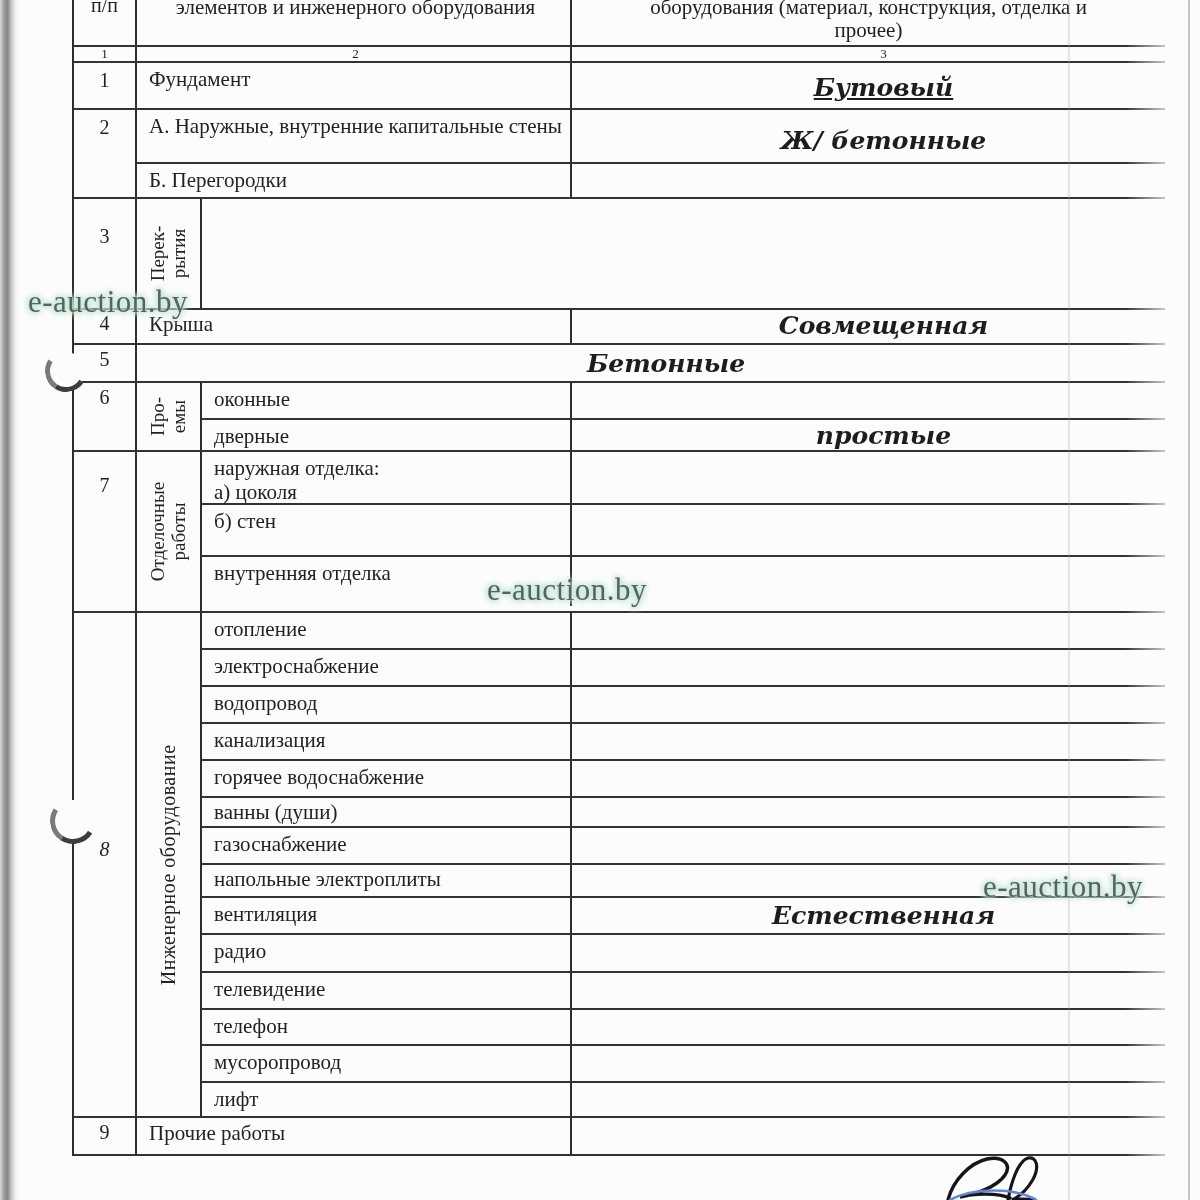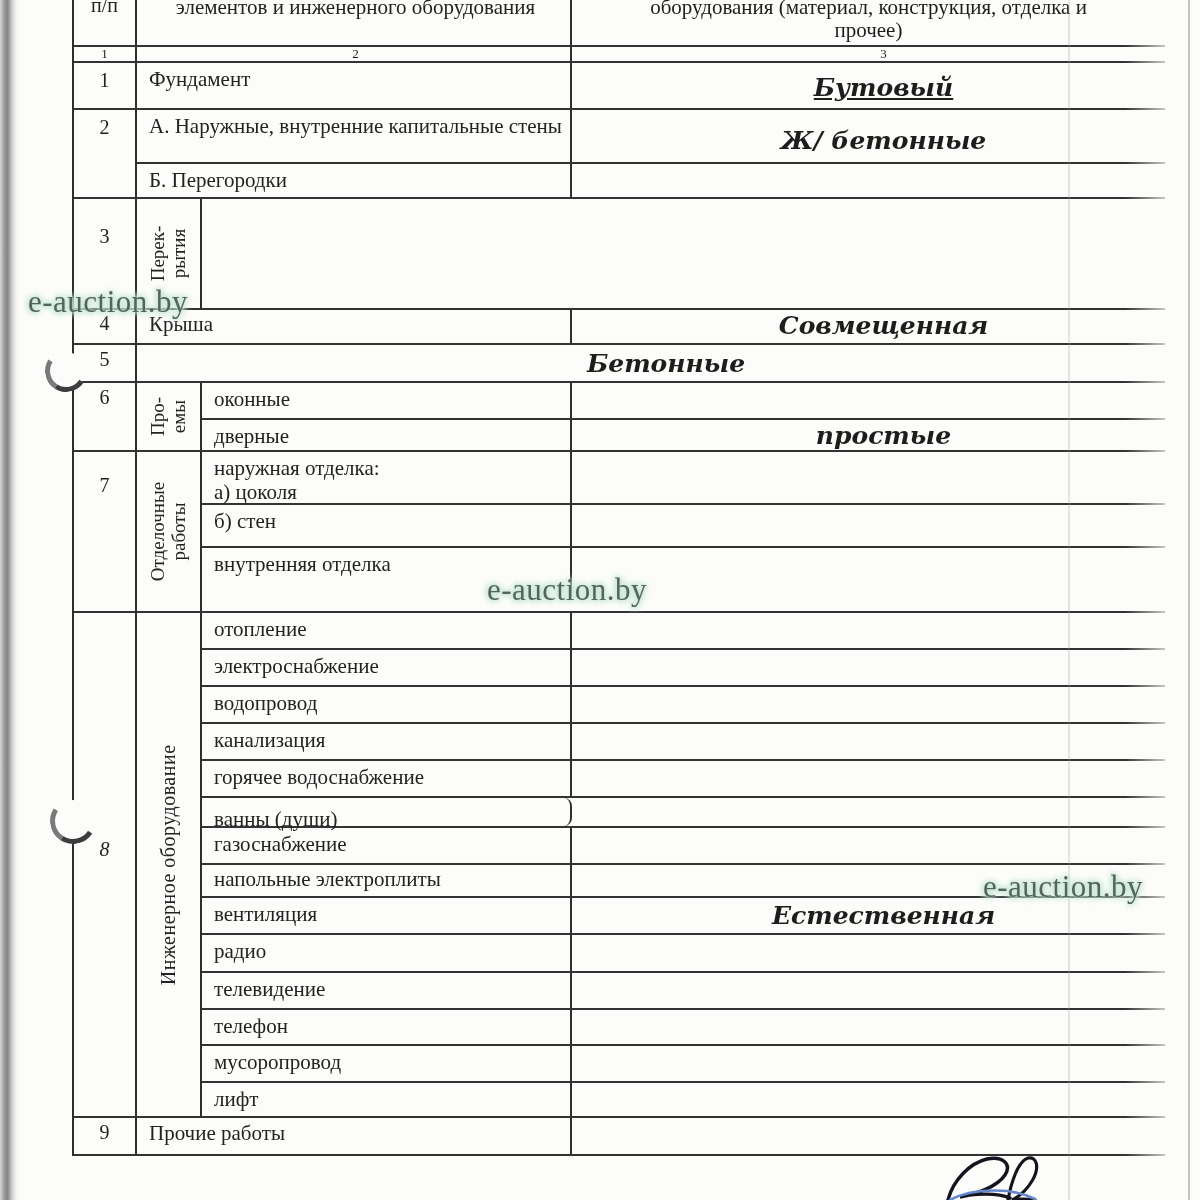--- a/index.html
+++ b/index.html
@@ -142,21 +142,21 @@
       <div class="c rotc">
           <span>Отделочные
 работы</span>
         </div>
       <div class="subs">
         <div class="subrow" style="height:53px">
           <div class="c sub-lbl">наружная отделка:
 а) цоколя</div>
           <div class="c val"></div>
         </div>
-        <div class="subrow" style="height:43px">
+        <div class="subrow" style="height:52px">
           <div class="c sub-lbl">б) стен</div>
           <div class="c val"></div>
         </div>
         <div class="subrow" style="height:49px">
           <div class="c sub-lbl" style="">внутренняя отделка</div>
           <div class="c val"></div>
         </div>
       </div>
     </div>
 
@@ -180,21 +180,21 @@
         </div>
         <div class="subrow" style="height:37px">
           <div class="c sub-lbl">канализация</div>
           <div class="c val"></div>
         </div>
         <div class="subrow" style="height:37px">
           <div class="c sub-lbl">горячее водоснабжение</div>
           <div class="c val"></div>
         </div>
         <div class="subrow" style="height:30px">
-          <div class="c sub-lbl" style="padding-top:9px;border-radius:8px;">ванны (души)</div>
+          <div class="c sub-lbl" style="padding-top:2px;">ванны (души)</div>
           <div class="c val"></div>
         </div>
         <div class="subrow" style="height:37px">
           <div class="c sub-lbl">газоснабжение</div>
           <div class="c val"></div>
         </div>
         <div class="subrow" style="height:33px">
           <div class="c sub-lbl" style="padding-top:2px;">напольные электроплиты</div>
           <div class="c val"></div>
         </div>

